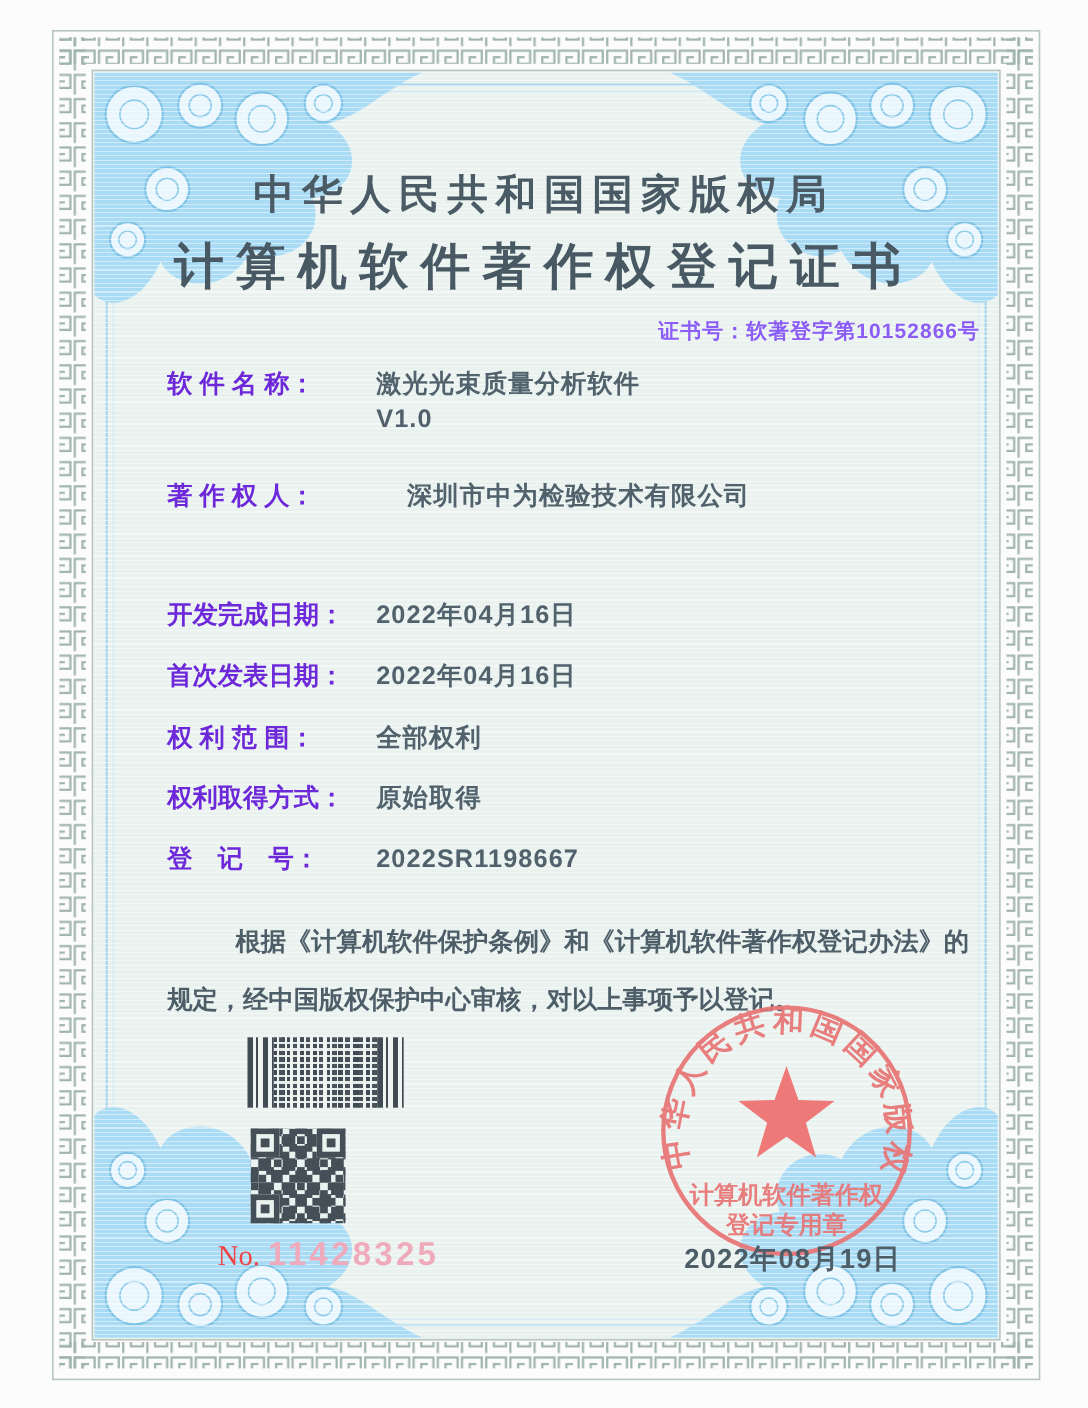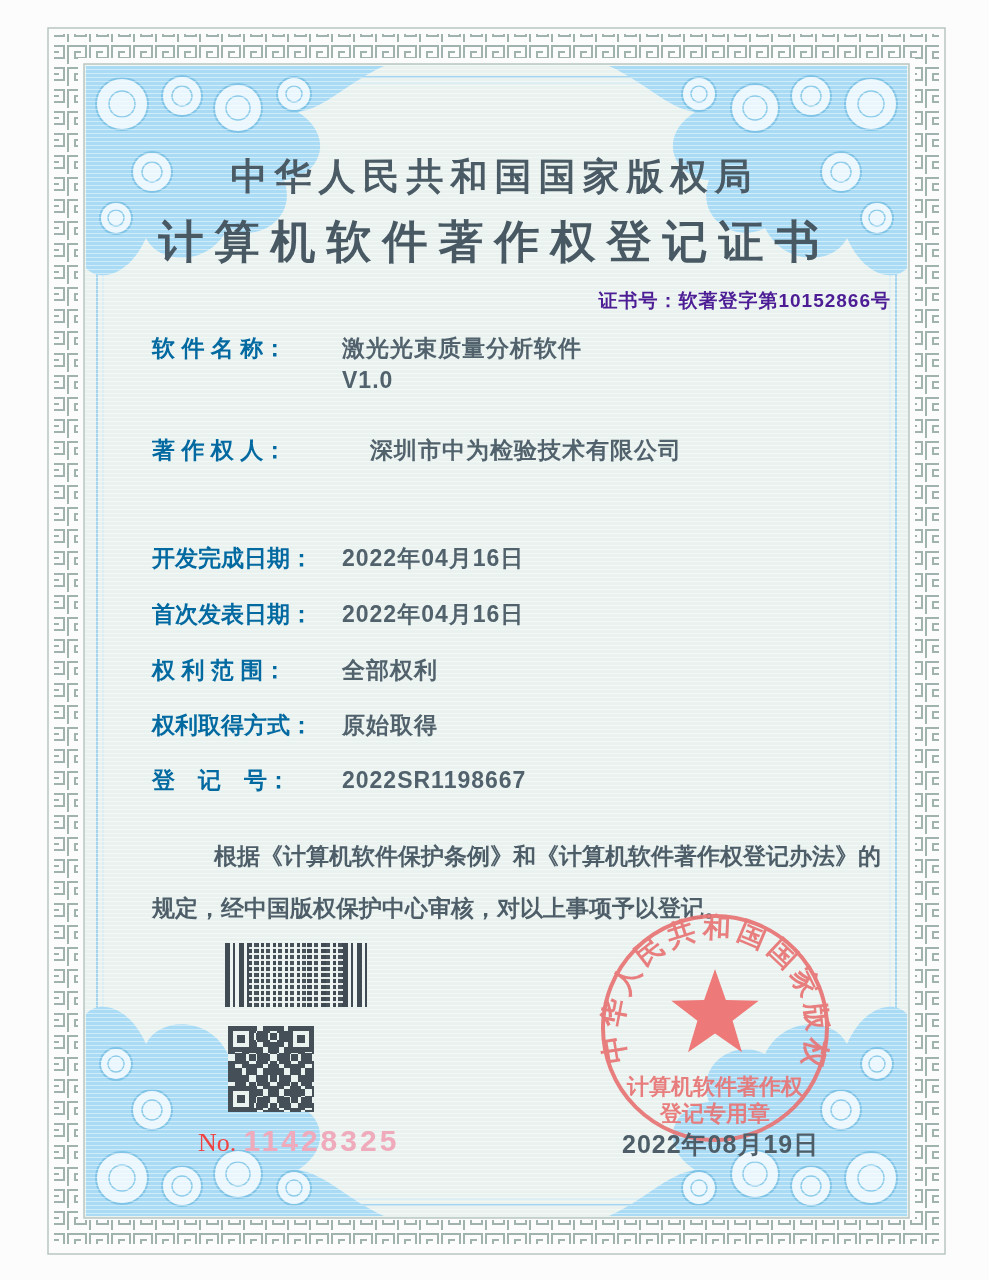--- a/index.html
+++ b/index.html
@@ -23,25 +23,25 @@
     text-align:center;font-size:37px;font-weight:bold;
     letter-spacing:7px;color:#4b5b66;
   }
   .main-title{
     position:absolute;left:0;right:0;top:212px;
     text-align:center;font-size:45px;font-weight:bold;
     letter-spacing:11px;color:#49596 4;color:#495964;
   }
   .certno{
     position:absolute;right:98px;top:288px;
-    font-size:19px;font-weight:bold;color:#4c1d95;letter-spacing:1px;
+    font-size:19px;font-weight:bold;color:#8b5cf6;letter-spacing:1px;
   }
   .fields{position:absolute;left:152px;top:332px;right:85px;}
   .row{display:flex;align-items:flex-start;}
-  .row .lbl{flex:0 0 190px;font-size:23px;font-weight:bold;line-height:32px;color:#0369a1;}
+  .row .lbl{flex:0 0 190px;font-size:23px;font-weight:bold;line-height:32px;color:#6d28d9;}
   .row .val{font-size:23px;font-weight:bold;line-height:32px;color:#51626d;letter-spacing:1px;}
   .row-name{margin-bottom:38px;}
   .row-owner{margin-bottom:76px;gap:28px;}
   .row-dev{margin-bottom:24px;}
   .row-pub{margin-bottom:24px;}
   .row-acq{margin-bottom:23px;}
   .row-scope{margin-bottom:23px;}
   .statement{
     position:absolute;left:152px;right:95px;top:830px;
     font-size:23px;font-weight:bold;line-height:52px;color:#4e5e69;

